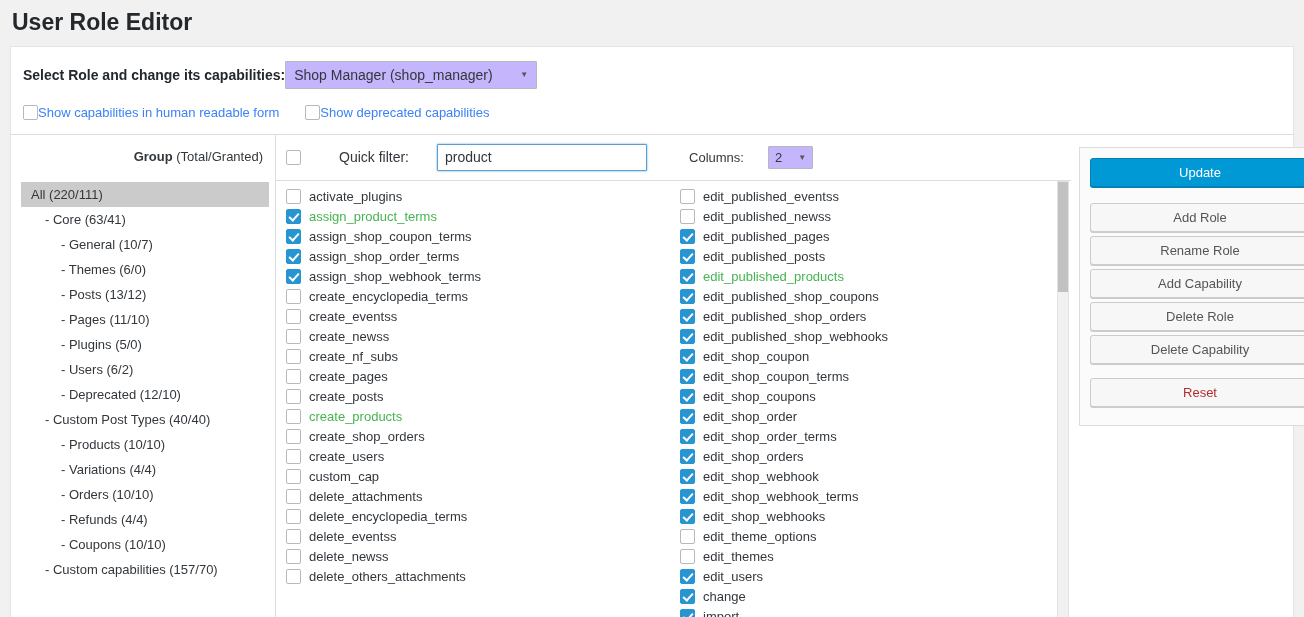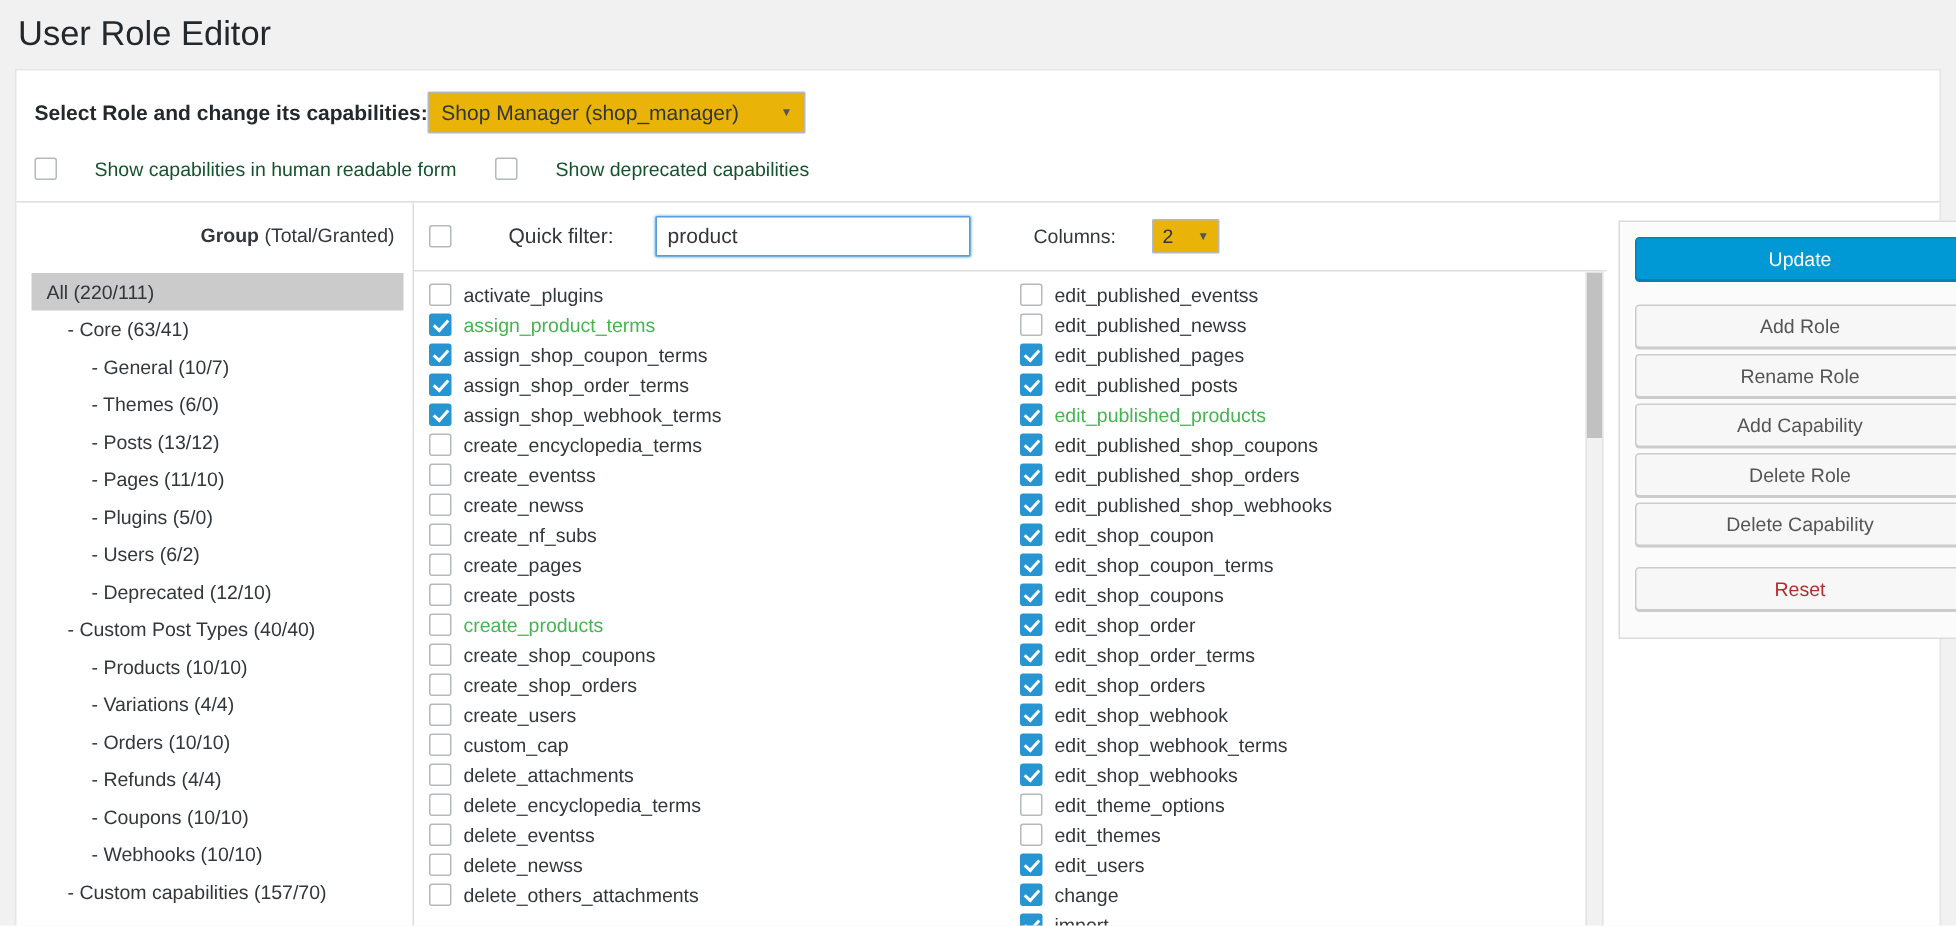--- a/index.html
+++ b/index.html
@@ -9,38 +9,38 @@
     --checkbox-checked:#2895d3;
     --selected-group-bg:#cbcbcb;
   }
   *{box-sizing:border-box;}
   html,body{margin:0;padding:0;}
   body{
     width:1304px;height:617px;overflow:hidden;
     background:#f1f1f1;color:#444;
     font-family:"Liberation Sans",sans-serif;font-size:13px;
   }
-  h1.page-title{margin:0;padding:8px 12px 8px 12px;font-size:23px;font-weight:400;color:#23282d;line-height:1.3;}
+  h1.page-title{margin:0;padding:8px 12px 8px 12px;font-size:23px;font-weight:700;color:#23282d;line-height:1.3;}
   .main{
     margin:0 10px;background:#fff;border:1px solid #e5e5e5;
     box-shadow:0 1px 1px rgba(0,0,0,.04);height:620px;
   }
   
   .role-row{display:flex;align-items:center;padding:14px 12px 10px 12px;}
   .role-label{font-size:14px;font-weight:bold;color:#23282d;}
   .select{
     display:inline-flex;align-items:center;justify-content:space-between;
-    border:1px solid #b4b9be;background:#eab308;padding:5px 8px;font-size:14px;color:#32373c;
+    border:1px solid #b4b9be;background:#c4b5fd;padding:5px 8px;font-size:14px;color:#32373c;
     cursor:pointer;min-width:252px;border-radius:1px;
   }
   .select.small{min-width:36px;padding:3px 6px;font-size:13px;gap:6px;}
   .sel-arrow{font-size:8px;color:#555;margin-left:10px;}
   
   .options-row{display:flex;align-items:center;gap:26px;padding:6px 12px 14px 12px;border-bottom:1px solid #ddd;}
-  .opt{display:inline-flex;align-items:flex-start;gap:25px;font-size:13px;color:#14532d;cursor:pointer;}
+  .opt{display:inline-flex;align-items:flex-start;gap:0;font-size:13px;color:#3b82f6;cursor:pointer;}
   
   .cb{
     width:15px;height:15px;border:1px solid #b4b9be;border-radius:2px;background:#fff;
     display:inline-block;position:relative;flex:none;cursor:pointer;
   }
   .cb.checked{background:var(--checkbox-checked);border-color:var(--checkbox-checked);}
   .cb.checked::after{
     content:"";position:absolute;left:4px;top:1px;width:4px;height:8px;
     border:solid #fff;border-width:0 2px 2px 0;transform:rotate(42deg);
   }
@@ -126,21 +126,20 @@
           <div class="group-item lvl2">- Pages (11/10)</div>
           <div class="group-item lvl2">- Plugins (5/0)</div>
           <div class="group-item lvl2">- Users (6/2)</div>
           <div class="group-item lvl2">- Deprecated (12/10)</div>
           <div class="group-item lvl1">- Custom Post Types (40/40)</div>
           <div class="group-item lvl2">- Products (10/10)</div>
           <div class="group-item lvl2">- Variations (4/4)</div>
           <div class="group-item lvl2">- Orders (10/10)</div>
           <div class="group-item lvl2">- Refunds (4/4)</div>
           <div class="group-item lvl2">- Coupons (10/10)</div>
-          <div class="group-item lvl2">- Webhooks (10/10)</div>
           <div class="group-item lvl1">- Custom capabilities (157/70)</div>
         </div>
     </div>
 
     <div class="caps-col">
       <div class="filter-row">
         <span class="cb"></span>
         <span class="qf-label">Quick filter:</span>
         <input class="qf-input" value="product" style="">
         <span class="col-label">Columns:</span>
@@ -195,24 +194,20 @@
               <div class="cap-row">
                 <span class="cb"></span>
                 <span class="cap-label">create_posts</span>
               </div>
               <div class="cap-row">
                 <span class="cb"></span>
                 <span class="cap-label hl">create_products</span>
               </div>
               <div class="cap-row">
                 <span class="cb"></span>
-                <span class="cap-label">create_shop_coupons</span>
-              </div>
-              <div class="cap-row">
-                <span class="cb"></span>
                 <span class="cap-label">create_shop_orders</span>
               </div>
               <div class="cap-row">
                 <span class="cb"></span>
                 <span class="cap-label">create_users</span>
               </div>
               <div class="cap-row">
                 <span class="cb"></span>
                 <span class="cap-label">custom_cap</span>
               </div>

